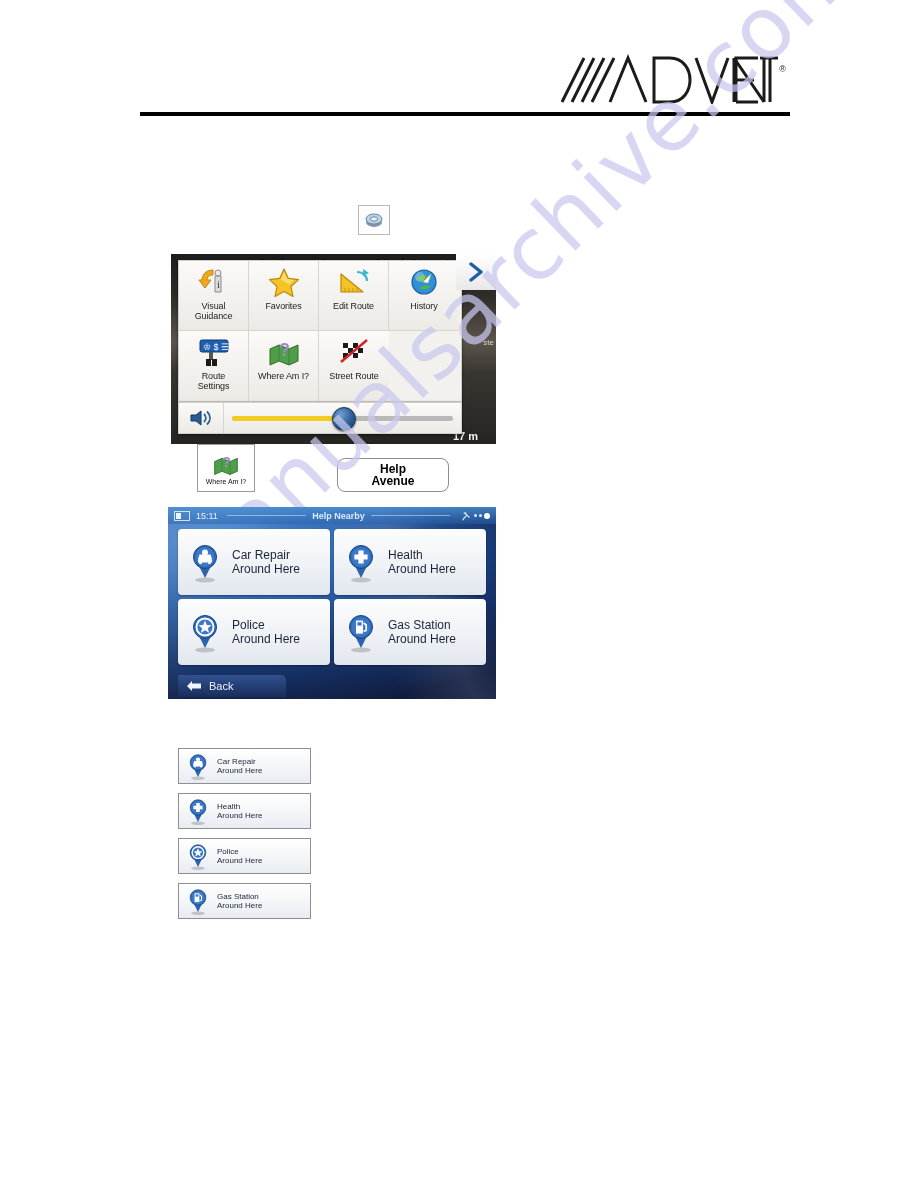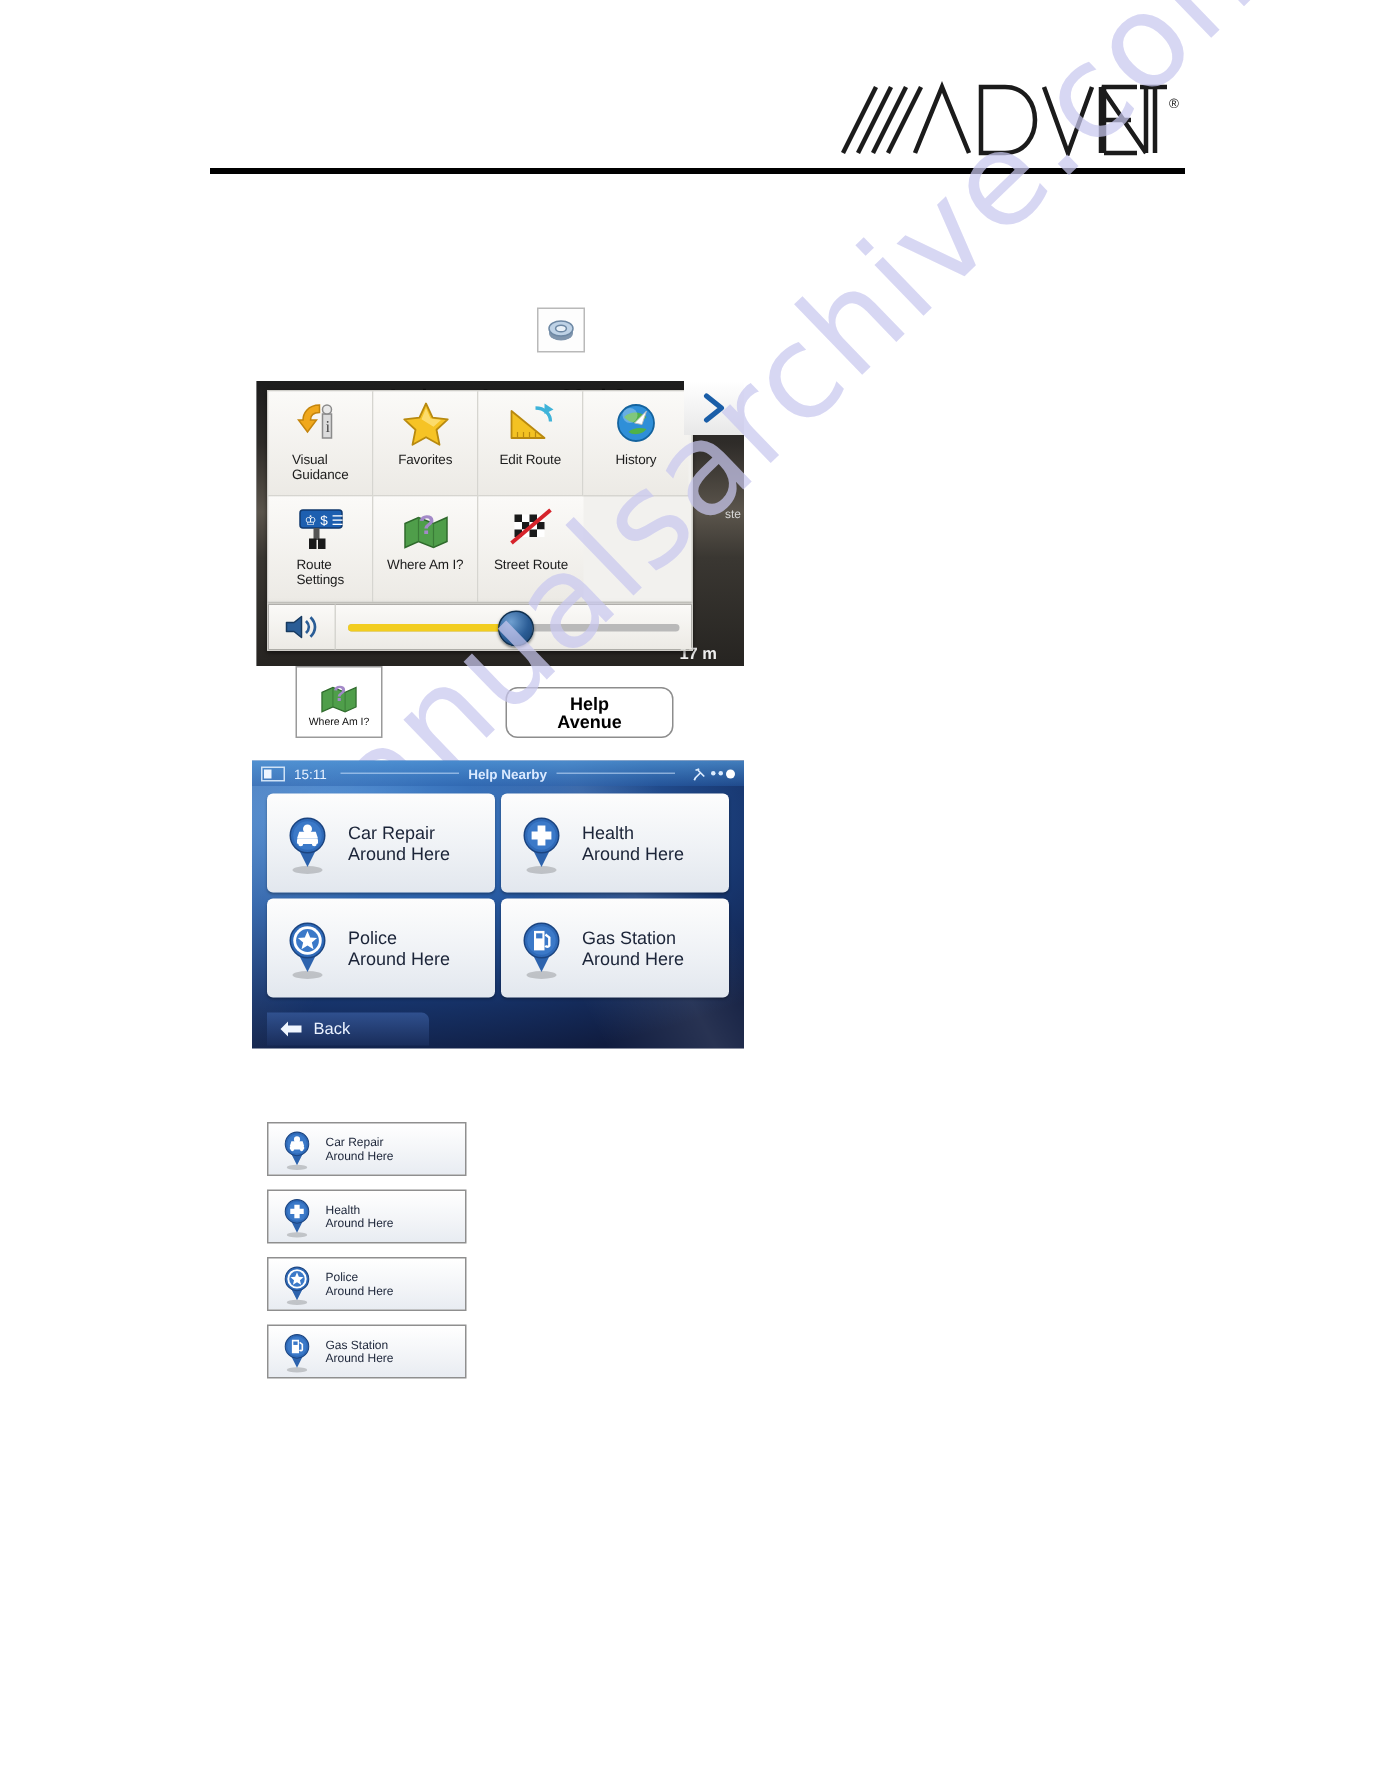--- a/index.html
+++ b/index.html
@@ -162,21 +162,21 @@
   .menu-cell .ic {
     height: 36px;
     display: flex;
     align-items: center;
     justify-content: center;
   }
   .menu-cell .lbl {
     font-size: 9px;
     line-height: 10px;
     color: #1c1c1c;
-    text-align: left;
+    text-align: center;
     margin-top: 1px;
     letter-spacing: -.1px;
   }
   .volume-bar {
     position: absolute;
     left: 7px;
     top: 148px;
     width: 282px;
     height: 30px;
     background: linear-gradient(180deg,#fbfaf8,#eceae5);

